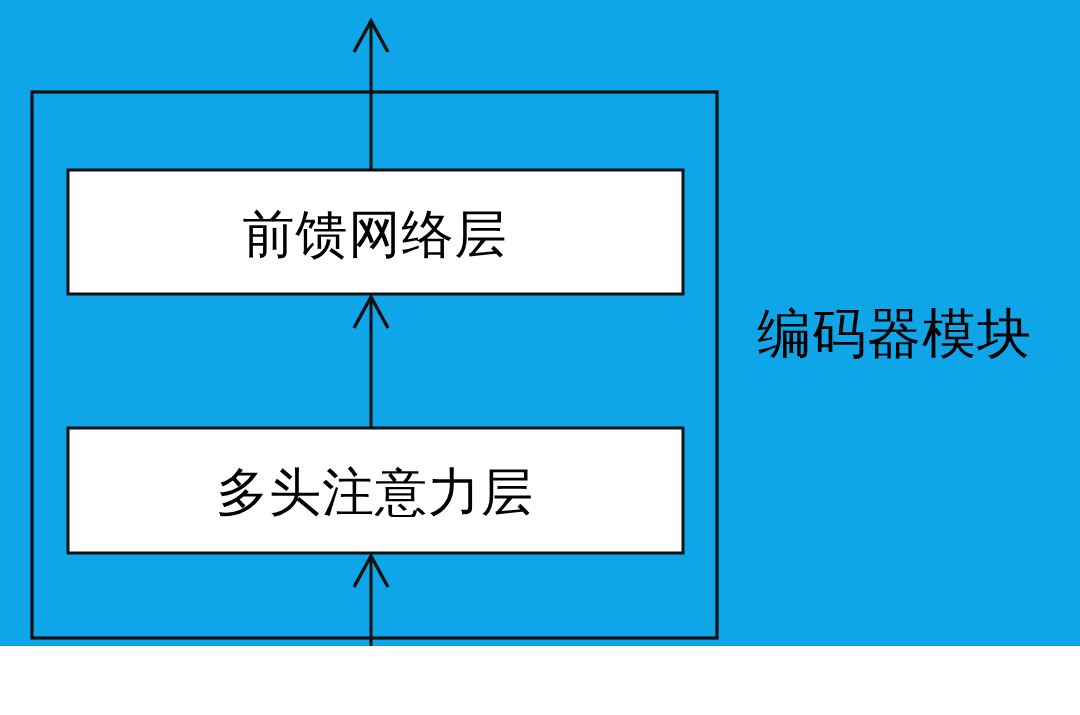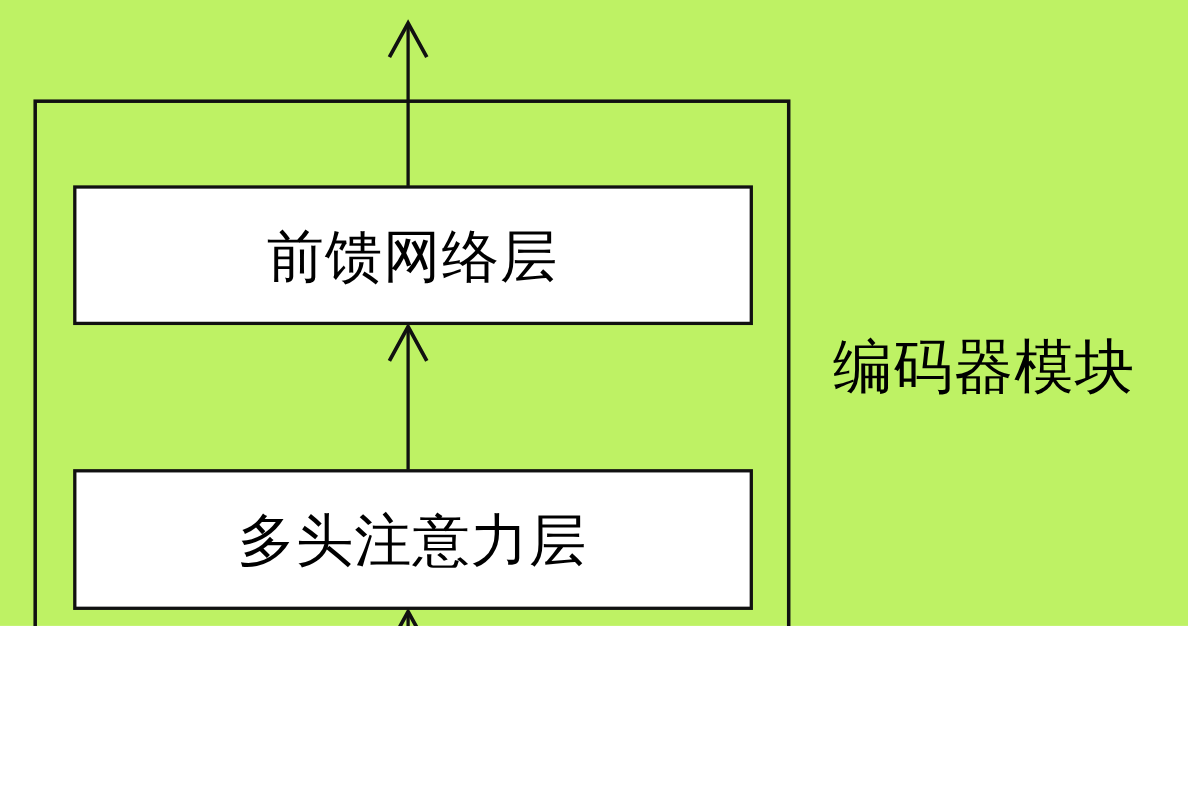--- a/index.html
+++ b/index.html
@@ -7,22 +7,22 @@
     margin: 0;
     padding: 0;
     background: #ffffff;
   }
   body {
     font-family: "DejaVu Sans", "Liberation Sans", sans-serif;
   }
   #stage {
     position: relative;
     width: 1080px;
-    height: 569px;
-    background: #bef264;
+    height: 646px;
+    background: #0ea5e9;
     overflow: hidden;
   }
   #diagram-svg {
     position: absolute;
     left: 0;
     top: 0;
     width: 1080px;
     height: 715px;
     display: block;
   }

